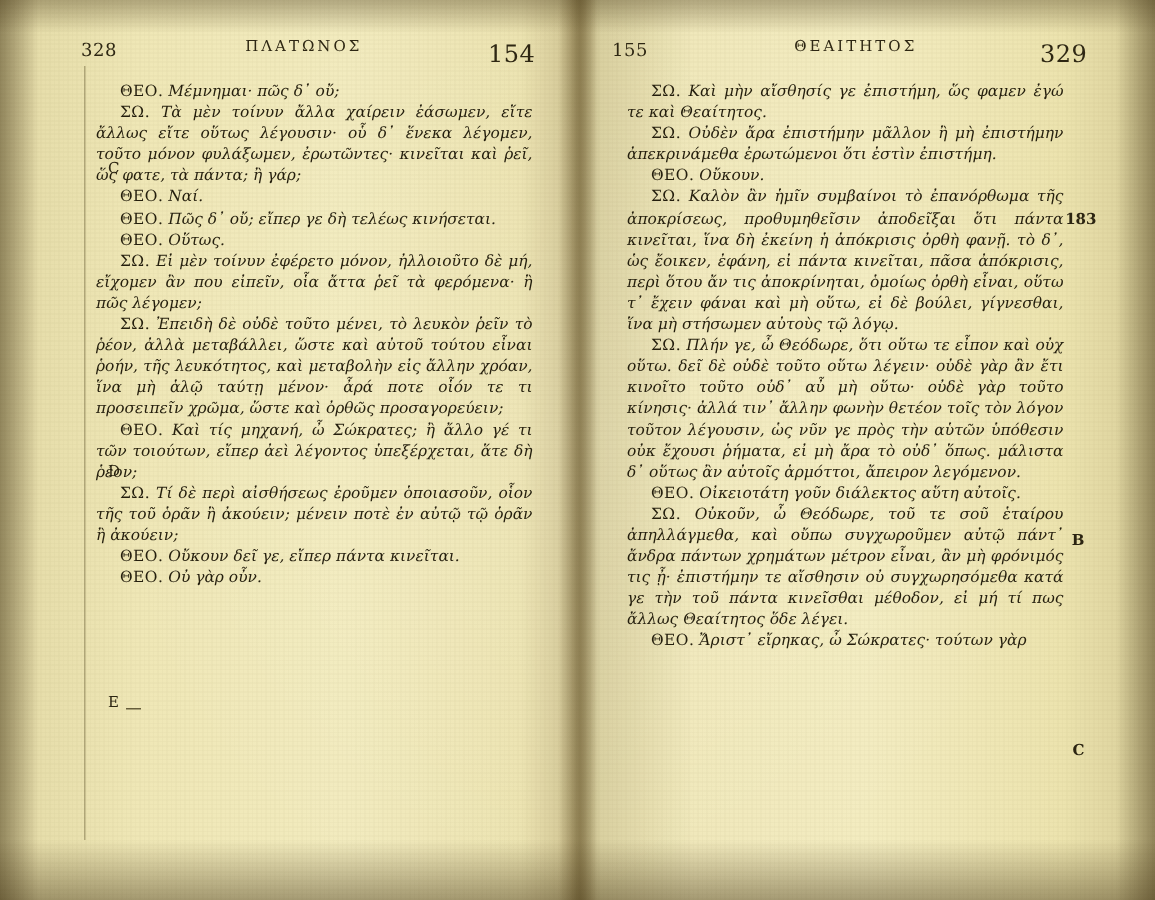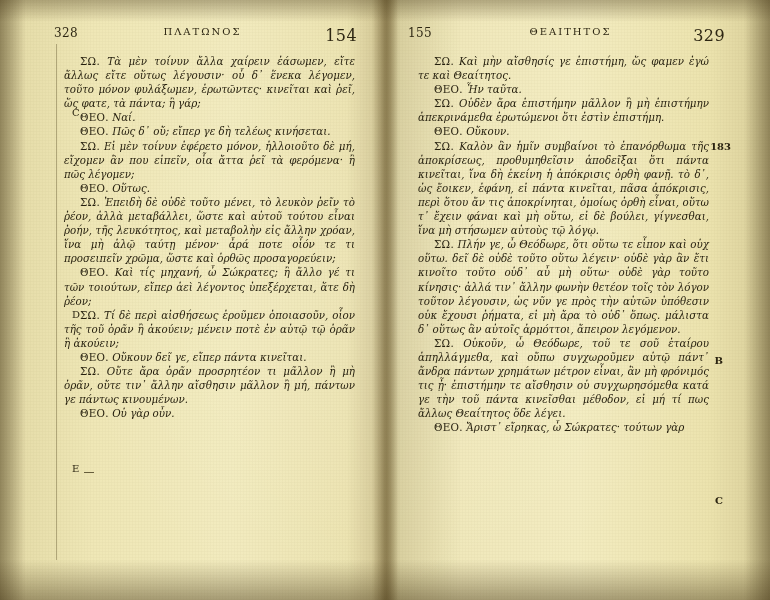--- a/index.html
+++ b/index.html
@@ -174,52 +174,52 @@
       <span class="head-right-num">154</span>
     </div>
     <div class="bind-line"></div>
 
     <div class="body-col">
       <div class="marg left-side" style="top:52px;">C</div>
       <div class="marg left-side" style="top:254px;">D</div>
       <div class="marg left-side" style="top:408px;">E</div>
       <div class="rule" style="left:20px; top:418px;"></div>
 
+      <p class="para"><span class="spk">ΘΕΟ.</span> <span class="gk">Μέμνημαι· πῶς δ᾽ οὔ;</span></p>
       <p class="para"><span class="spk">ΣΩ.</span> <span class="gk">Τὰ μὲν τοίνυν ἄλλα χαίρειν ἐάσωμεν, εἴτε ἄλλως εἴτε οὕτως λέγουσιν· οὗ δ᾽ ἕνεκα λέγομεν, τοῦτο μόνον φυλάξωμεν, ἐρωτῶντες· κινεῖται καὶ ῥεῖ, ὥς φατε, τὰ πάντα; ἢ γάρ;</span></p>
       <p class="para"><span class="spk">ΘΕΟ.</span> <span class="gk">Ναί.</span></p>
       <p class="para"><span class="spk">ΘΕΟ.</span> <span class="gk">Πῶς δ᾽ οὔ; εἴπερ γε δὴ τελέως κινήσεται.</span></p>
+      <p class="para"><span class="spk">ΘΕΟ.</span> <span class="gk">Οὕτως.</span></p>
       <p class="para"><span class="spk">ΣΩ.</span> <span class="gk">Εἰ μὲν τοίνυν ἐφέρετο μόνον, ἠλλοιοῦτο δὲ μή, εἴχομεν ἂν που εἰπεῖν, οἷα ἄττα ῥεῖ τὰ φερόμενα· ἢ πῶς λέγομεν;</span></p>
-      <p class="para"><span class="spk">ΘΕΟ.</span> <span class="gk">Οὕτως.</span></p>
       <p class="para"><span class="spk">ΣΩ.</span> <span class="gk">Ἐπειδὴ δὲ οὐδὲ τοῦτο μένει, τὸ λευκὸν ῥεῖν τὸ ῥέον, ἀλλὰ μεταβάλλει, ὥστε καὶ αὐτοῦ τούτου εἶναι ῥοήν, τῆς λευκότητος, καὶ μεταβολὴν εἰς ἄλλην χρόαν, ἵνα μὴ ἁλῷ ταύτῃ μένον· ἆρά ποτε οἷόν τε τι προσειπεῖν χρῶμα, ὥστε καὶ ὀρθῶς προσαγορεύειν;</span></p>
       <p class="para"><span class="spk">ΘΕΟ.</span> <span class="gk">Καὶ τίς μηχανή, ὦ Σώκρατες; ἢ ἄλλο γέ τι τῶν τοιούτων, εἴπερ ἀεὶ λέγοντος ὑπεξέρχεται, ἅτε δὴ ῥέον;</span></p>
       <p class="para"><span class="spk">ΣΩ.</span> <span class="gk">Τί δὲ περὶ αἰσθήσεως ἐροῦμεν ὁποιασοῦν, οἷον τῆς τοῦ ὁρᾶν ἢ ἀκούειν; μένειν ποτὲ ἐν αὐτῷ τῷ ὁρᾶν ἢ ἀκούειν;</span></p>
       <p class="para"><span class="spk">ΘΕΟ.</span> <span class="gk">Οὔκουν δεῖ γε, εἴπερ πάντα κινεῖται.</span></p>
-      <p class="para"><span class="spk">ΣΩ.</span> <span class="gk">Οὔτε ἄρα ὁρᾶν προσρητέον τι μᾶλλον ἢ μὴ ὁρᾶν, οὔτε τιν᾽ ἄλλην αἴσθησιν μᾶλλον ἢ μή, πάντων γε πάντως κινουμένων.</span></p>
       <p class="para"><span class="spk">ΘΕΟ.</span> <span class="gk">Οὐ γὰρ οὖν.</span></p>
     </div>
   </div>
 
   <div class="page right">
     <div class="head-row">
       <span class="head-left-num" style="left:10px;">155</span>
       <span class="head-center">ΘΕΑΙΤΗΤΟΣ</span>
       <span class="head-right-num">329</span>
     </div>
 
     <div class="body-col">
       <div class="marg right-side" style="top:86px; right:-22px;">183</div>
       <div class="marg right-side" style="top:300px; right:-14px;">B</div>
       <div class="marg right-side" style="top:440px; right:-14px;">C</div>
 
       <p class="para"><span class="spk">ΣΩ.</span> <span class="gk">Καὶ μὴν αἴσθησίς γε ἐπιστήμη, ὥς φαμεν ἐγώ τε καὶ Θεαίτητος.</span></p>
-      <p class="para"><span class="spk">ΘΕΟ.</span> <span class="gk">Ἦν ταῦτα.</span></p>
       <p class="para"><span class="spk">ΣΩ.</span> <span class="gk">Οὐδὲν ἄρα ἐπιστήμην μᾶλλον ἢ μὴ ἐπιστήμην ἀπεκρινάμεθα ἐρωτώμενοι ὅτι ἐστὶν ἐπιστήμη.</span></p>
       <p class="para"><span class="spk">ΘΕΟ.</span> <span class="gk">Οὔκουν.</span></p>
       <p class="para"><span class="spk">ΣΩ.</span> <span class="gk">Καλὸν ἂν ἡμῖν συμβαίνοι τὸ ἐπανόρθωμα τῆς ἀποκρίσεως, προθυμηθεῖσιν ἀποδεῖξαι ὅτι πάντα κινεῖται, ἵνα δὴ ἐκείνη ἡ ἀπόκρισις ὀρθὴ φανῇ. τὸ δ᾽, ὡς ἔοικεν, ἐφάνη, εἰ πάντα κινεῖται, πᾶσα ἀπόκρισις, περὶ ὅτου ἄν τις ἀποκρίνηται, ὁμοίως ὀρθὴ εἶναι, οὕτω τ᾽ ἔχειν φάναι καὶ μὴ οὕτω, εἰ δὲ βούλει, γίγνεσθαι, ἵνα μὴ στήσωμεν αὐτοὺς τῷ λόγῳ.</span></p>
       <p class="para"><span class="spk">ΣΩ.</span> <span class="gk">Πλήν γε, ὦ Θεόδωρε, ὅτι οὕτω τε εἶπον καὶ οὐχ οὕτω. δεῖ δὲ οὐδὲ τοῦτο οὕτω λέγειν· οὐδὲ γὰρ ἂν ἔτι κινοῖτο τοῦτο οὐδ᾽ αὖ μὴ οὕτω· οὐδὲ γὰρ τοῦτο κίνησις· ἀλλά τιν᾽ ἄλλην φωνὴν θετέον τοῖς τὸν λόγον τοῦτον λέγουσιν, ὡς νῦν γε πρὸς τὴν αὑτῶν ὑπόθεσιν οὐκ ἔχουσι ῥήματα, εἰ μὴ ἄρα τὸ οὐδ᾽ ὅπως. μάλιστα δ᾽ οὕτως ἂν αὐτοῖς ἁρμόττοι, ἄπειρον λεγόμενον.</span></p>
+      <p class="para"><span class="spk">ΘΕΟ.</span> <span class="gk">Οἰκειοτάτη γοῦν διάλεκτος αὕτη αὐτοῖς.</span></p>
       <p class="para"><span class="spk">ΣΩ.</span> <span class="gk">Οὐκοῦν, ὦ Θεόδωρε, τοῦ τε σοῦ ἑταίρου ἀπηλλάγμεθα, καὶ οὔπω συγχωροῦμεν αὐτῷ πάντ᾽ ἄνδρα πάντων χρημάτων μέτρον εἶναι, ἂν μὴ φρόνιμός τις ᾖ· ἐπιστήμην τε αἴσθησιν οὐ συγχωρησόμεθα κατά γε τὴν τοῦ πάντα κινεῖσθαι μέθοδον, εἰ μή τί πως ἄλλως Θεαίτητος ὅδε λέγει.</span></p>
       <p class="para"><span class="spk">ΘΕΟ.</span> <span class="gk">Ἄριστ᾽ εἴρηκας, ὦ Σώκρατες· τούτων γὰρ</span></p>
     </div>
   </div>
 
   <div class="gutter"></div>
   <div class="edge-shadow-left"></div>
   <div class="edge-shadow-right"></div>
   <div class="edge-shadow-top"></div>
   <div class="edge-shadow-bottom"></div>

